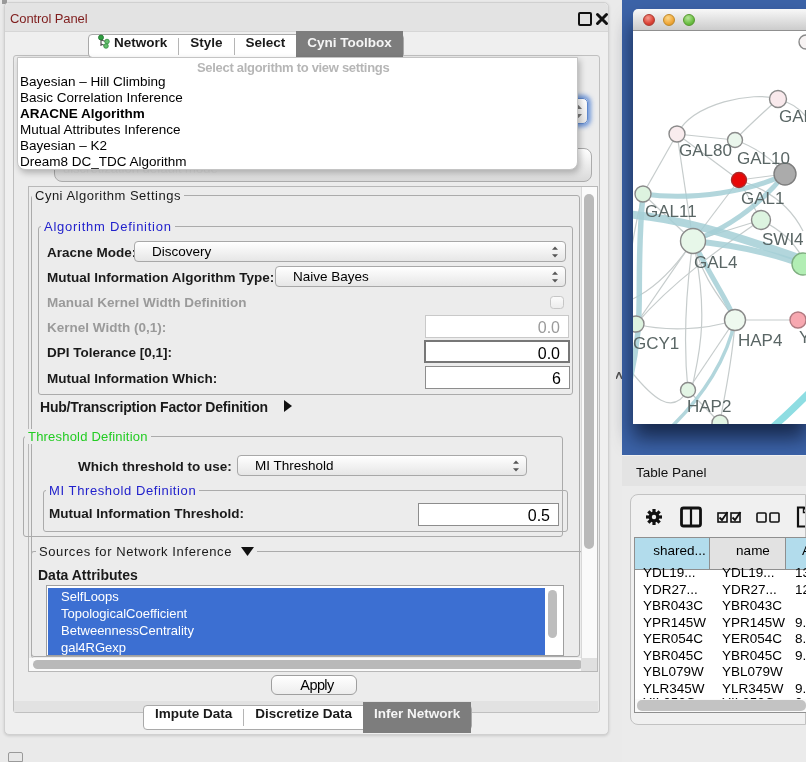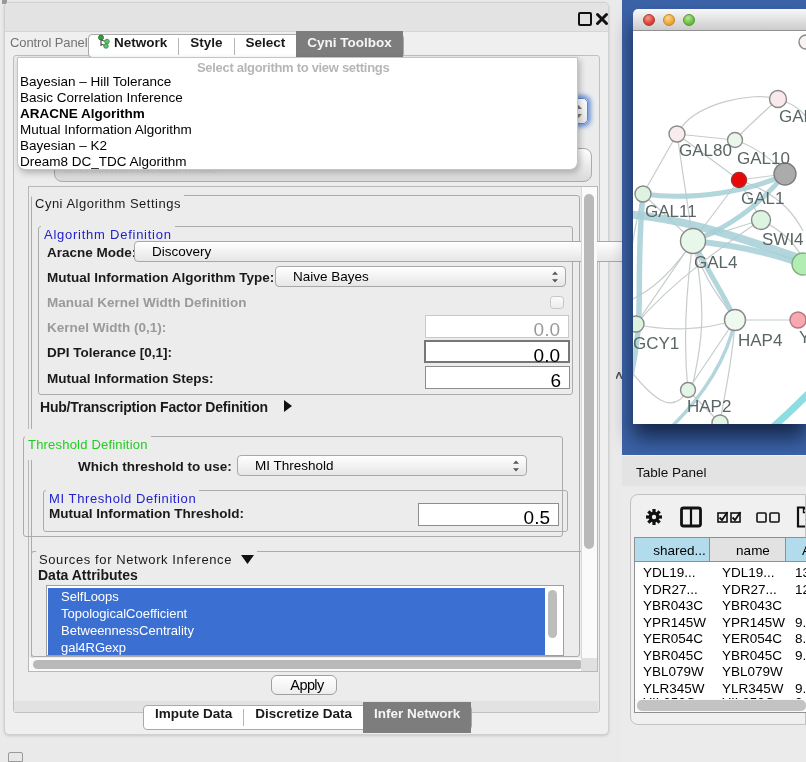--- a/index.html
+++ b/index.html
@@ -5,21 +5,21 @@
 * { margin:0; padding:0; box-sizing:border-box; }
 html,body { width:806px; height:762px; overflow:hidden; background:#eaeaea;
   font-family:"Liberation Sans", sans-serif; }
 .abs { position:absolute; }
 
 #cpwin { position:absolute; left:4px; top:2px; width:605px; height:733px;
   background:#efefef; border:1px solid #d0d0d0; border-radius:5px;
   box-shadow:0 1px 3px rgba(0,0,0,0.15); }
 #cptitle { position:absolute; left:0; top:0; width:100%; height:29px;
   background:#e3e3e3; border-bottom:1px solid #d6d6d6; border-radius:5px 5px 0 0; }
-#cptitle span { position:absolute; left:5px; top:8px; font-size:13px; letter-spacing:-0.1px; color:#737373;margin-top:24px; }
+#cptitle span { position:absolute; left:5px; top:8px; font-size:13px; letter-spacing:-0.1px; color:#7f1d1d; }
 .wbtn { position:absolute; top:6px; font-size:15px; color:#111; }
 
 #toptabs { position:absolute; left:88px; top:34px; height:24px;
   background:#fff; border:1px solid #a9a9a9; border-radius:4px;
   display:flex; align-items:center; font-size:13.5px; font-weight:bold; color:#1a1a1a; }
 .ttab { padding:0 11px; height:31px; line-height:23px; white-space:nowrap; }
 .tsep { width:1px; height:17px; background:#b5b5b5; }
 .ttab.sel { background:#7d7d7d; color:#f5f5f5; }
 
 #inner { position:absolute; left:13px; top:55px; width:587px; height:658px;
@@ -35,39 +35,39 @@
 #dd { position:absolute; left:17px; top:57px; width:561px; height:113px;
   background:#ffffff; border:1px solid #c4c4c4; border-radius:0 0 8px 8px;
   box-shadow:2px 3px 6px rgba(0,0,0,0.25); font-size:13.5px; color:#000; }
 #ddhead { position:absolute; left:179px; top:2px; color:#b6b6b6; font-weight:bold; font-size:13px; letter-spacing:-0.3px; }
 .ddi { position:absolute; left:2px; white-space:nowrap; }
 
 #spane { position:absolute; left:28px; top:186px; width:570px; height:486px;
   background:#ececec; border:1px solid #b8b8b8; }
 
 .grp { position:absolute; border:1px solid #ababab; border-radius:3px; }
-.gtitle { position:absolute; top:-8px; background:#ececec; padding:8px 3px; font-size:13px; letter-spacing:-0.1px; white-space:nowrap; }
+.gtitle { position:absolute; top:-8px; background:#ececec; padding:0 3px; font-size:13px; letter-spacing:-0.1px; white-space:nowrap; }
 .lbl { position:absolute; font-weight:bold; font-size:13.5px; color:#1a1a1a; white-space:nowrap; }
 .lbl.dis { color:#9a9a9a; }
 .combo { position:absolute; height:21px; background:linear-gradient(#ffffff,#e6e6e6);
   border:1px solid #a8a8a8; border-radius:4px; font-size:13.5px; color:#000;
   line-height:19px; padding-left:17px; }
 .spin { position:absolute; right:7px; top:4px; width:6px; height:12px; }
-.field { position:absolute; background:#fff; font-size:19px; text-align:right;
+.field { position:absolute; background:#fff; font-size:16px; text-align:right;
   padding:3px 8px 0 0; }
 
 #datalist { position:absolute; left:42px; top:400px; width:518px; height:70px;
   background:#fff; border:1px solid #9f9f9f; overflow:hidden; }
 .li { position:absolute; left:1px; width:497px; height:17px; background:#3c6fd2;
   color:#fff; font-size:13px; padding:1px 0 0 13px; }
 
 .sb { position:absolute; background:#fafafa; }
 .thumb { position:absolute; background:#b9b9b9; border-radius:5px; }
 
-#apply { position:absolute; left:271px; top:675px; width:66px; height:20px;
+#apply { position:absolute; left:271px; top:675px; width:86px; height:20px;
   background:linear-gradient(#ffffff,#ededed); border:1px solid #9f9f9f;
   border-radius:6px; text-align:center; font-size:14.5px; letter-spacing:-0.6px; padding-top:0.5px;padding-left:6px; }
 
 #bottabs { position:absolute; left:143px; top:705px; height:25px;
   background:#fff; border:1px solid #a9a9a9; border-radius:4px;
   display:flex; align-items:center; font-size:13.5px; font-weight:bold; color:#1a1a1a; }
 
 #blue { position:absolute; left:622px; top:0; width:184px; height:455px; background:#3c63a8; }
 #macwin { position:absolute; left:633px; top:9px; width:173px; height:415px;
   border-radius:5px 0 0 0; box-shadow:0 14px 20px rgba(8,18,40,0.72); }
@@ -78,21 +78,21 @@
 #canvas { position:absolute; left:0; top:22px; width:173px; height:393px; background:#fff; overflow:hidden; }
 
 #tpheader { position:absolute; left:622px; top:455px; width:184px; height:31px;
   background:#e3e3e3; border-top:1px solid #f0f0f0; }
 #tpheader span { position:absolute; left:14px; top:9px; font-size:13.5px; color:#111; }
 #tpbg { position:absolute; left:622px; top:486px; width:184px; height:276px; background:#ebebeb; }
 #tpbox { position:absolute; left:630px; top:494px; width:176px; height:231px;
   background:#f0f0f0; border:1px solid #c2c2c2; border-radius:8px 0 0 8px; }
 #ttable { position:absolute; left:634px; top:537px; width:172px; height:176px;
   background:#fff; border:1px solid #8f8f8f; border-right:none; overflow:hidden; font-size:13.5px; }
-.hcell { position:absolute; top:0; height:24px; border-right:1px solid #8f8f8f;
+.hcell { position:absolute; top:0; height:32px; border-right:1px solid #8f8f8f;
   border-bottom:1px solid #8f8f8f; text-align:center; padding-top:5px; }
 .trow { position:absolute; white-space:nowrap; color:#000; }
 </style>
 </head>
 <body>
 
 <div class="abs" style="left:2px;top:0;width:5px;height:4px;background:#9a9a9a;"></div>
 
 <div id="cpwin">
   <div id="cptitle">
@@ -137,40 +137,40 @@
 <div id="settings-layer" class="abs" style="left:0;top:0;width:806px;height:762px;">
 
   <div class="grp" style="left:31px;top:195px;width:549px;height:462px;">
     <div class="gtitle" style="left:0;color:#1a1a1a;letter-spacing:0.5px;">Cyni Algorithm Settings</div>
   </div>
 
   <div class="grp" style="left:38px;top:226px;width:535px;height:169px;">
     <div class="gtitle" style="left:2px;color:#2222cc;letter-spacing:0.75px;">Algorithm Definition</div>
   </div>
   <div class="lbl" style="left:47px;top:245px;">Aracne Mode:</div>
-  <div class="combo" style="left:134px;top:241px;width:508px;">Discovery
+  <div class="combo" style="left:134px;top:241px;width:432px;">Discovery
     <svg class="spin" viewBox="0 0 7 13">
         <path d="M3.5 0 L7 4 L0 4 Z" fill="#555"></path>
         <path d="M3.5 13 L7 9 L0 9 Z" fill="#555"></path>
       </svg>
   </div>
   <div class="lbl" style="left:47px;top:270px;">Mutual Information Algorithm Type:</div>
   <div class="combo" style="left:275px;top:266px;width:291px;">Naive Bayes
     <svg class="spin" viewBox="0 0 7 13">
         <path d="M3.5 0 L7 4 L0 4 Z" fill="#555"></path>
         <path d="M3.5 13 L7 9 L0 9 Z" fill="#555"></path>
       </svg>
   </div>
   <div class="lbl dis" style="left:47px;top:295px;">Manual Kernel Width Definition</div>
   <div class="abs" style="left:550px;top:296px;width:14px;height:13px;background:linear-gradient(#fbfbfb,#ececec);border:1.5px solid #c6c6c6;border-radius:3.5px;"></div>
   <div class="lbl dis" style="left:47px;top:320px;">Kernel Width (0,1):</div>
   <div class="field" style="left:425px;top:315px;width:144px;height:23px;border:1px solid #c9c9c9;color:#9a9a9a;">0.0</div>
   <div class="lbl" style="left:47px;top:345px;">DPI Tolerance [0,1]:</div>
   <div class="field" style="left:424px;top:340px;width:146px;height:23px;border:2px solid #777;color:#000;">0.0</div>
-  <div class="lbl" style="left:47px;top:371px;">Mutual Information Steps:</div>
+  <div class="lbl" style="left:47px;top:371px;">Mutual Information Which:</div>
   <div class="field" style="left:425px;top:366px;width:145px;height:23px;border:1px solid #8d8d8d;color:#000;">6</div>
 
   <div class="lbl" style="left:40px;top:399px;font-size:14px;letter-spacing:-0.2px;">Hub/Transcription Factor Definition
     <svg width="10" height="12" viewBox="0 0 10 12" style="margin-left:11px;">
         <path d="M1 0 L9 6 L1 12 Z" fill="#111"></path>
       </svg>
   </div>
 
   <div class="grp" style="left:23px;top:436px;width:540px;height:101px;">
     <div class="gtitle" style="left:1px;color:#22cc22;letter-spacing:0.2px;">Threshold Definition</div>
@@ -206,24 +206,24 @@
 
   <div class="sb" style="left:581px;top:187px;width:16px;height:471px;border-left:1px solid #d8d8d8;"></div>
   <div class="thumb" style="left:584px;top:194px;width:10px;height:355px;"></div>
   <div class="sb" style="left:29px;top:658px;width:552px;height:13px;"></div>
   <div class="thumb" style="left:33px;top:660px;width:550px;height:9px;"></div>
   <div class="abs" style="left:581px;top:658px;width:16px;height:13px;background:#e0e0e0;"></div>
 </div>
 
 <div id="dd">
   <div id="ddhead">Select algorithm to view settings</div>
-  <div class="ddi" style="top:16px;">Bayesian – Hill Tolerance</div>
+  <div class="ddi" style="top:16px;">Bayesian – Hill Climbing</div>
   <div class="ddi" style="top:32px;">Basic Correlation Inference</div>
   <div class="ddi" style="top:48px;font-weight:bold;">ARACNE Algorithm</div>
-  <div class="ddi" style="top:64px;">Mutual Information Algorithm</div>
+  <div class="ddi" style="top:64px;">Mutual Attributes Inference</div>
   <div class="ddi" style="top:80px;">Bayesian – K2</div>
   <div class="ddi" style="top:96px;">Dream8 DC_TDC Algorithm</div>
 </div>
 
 <div id="apply">Apply</div>
 
 <div class="abs" style="left:14px;top:701px;width:584px;height:11px;background:#e2e2e2;"></div>
 
 <div id="bottabs">
   <div class="ttab">Impute Data</div>

